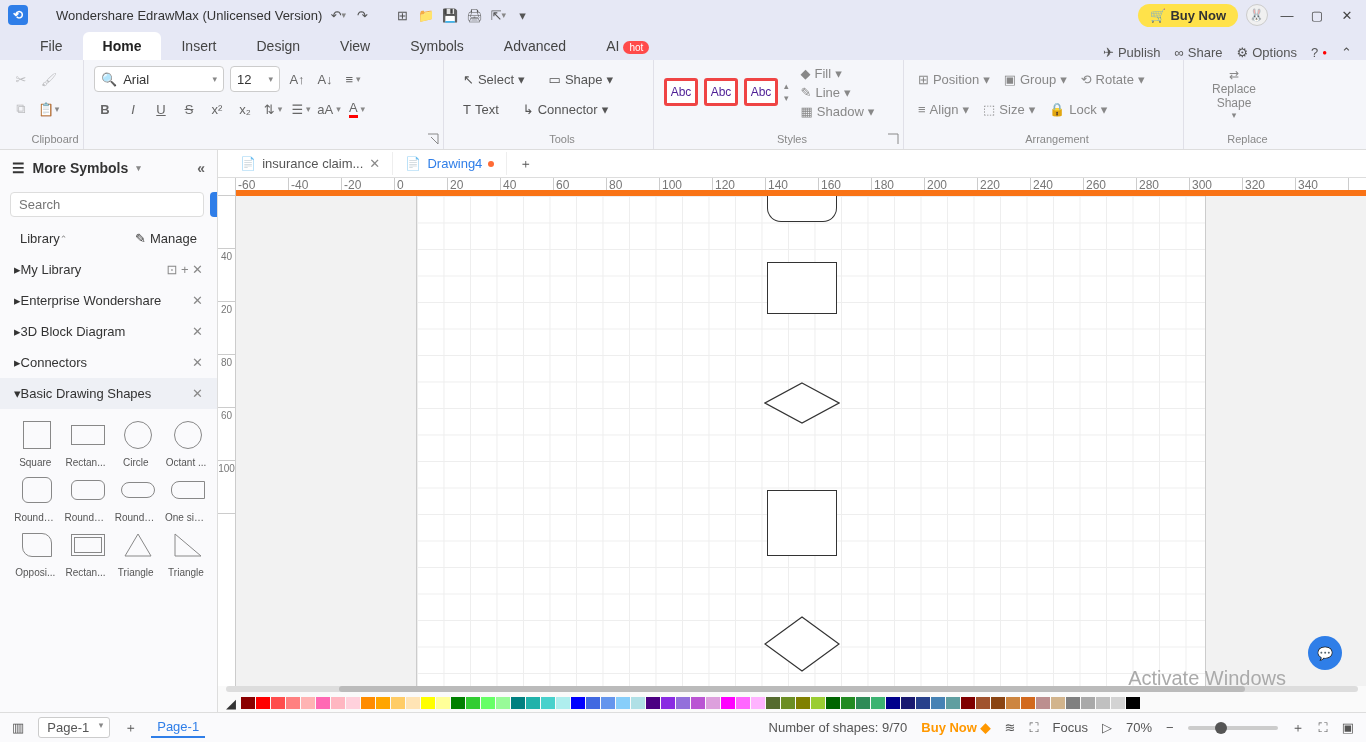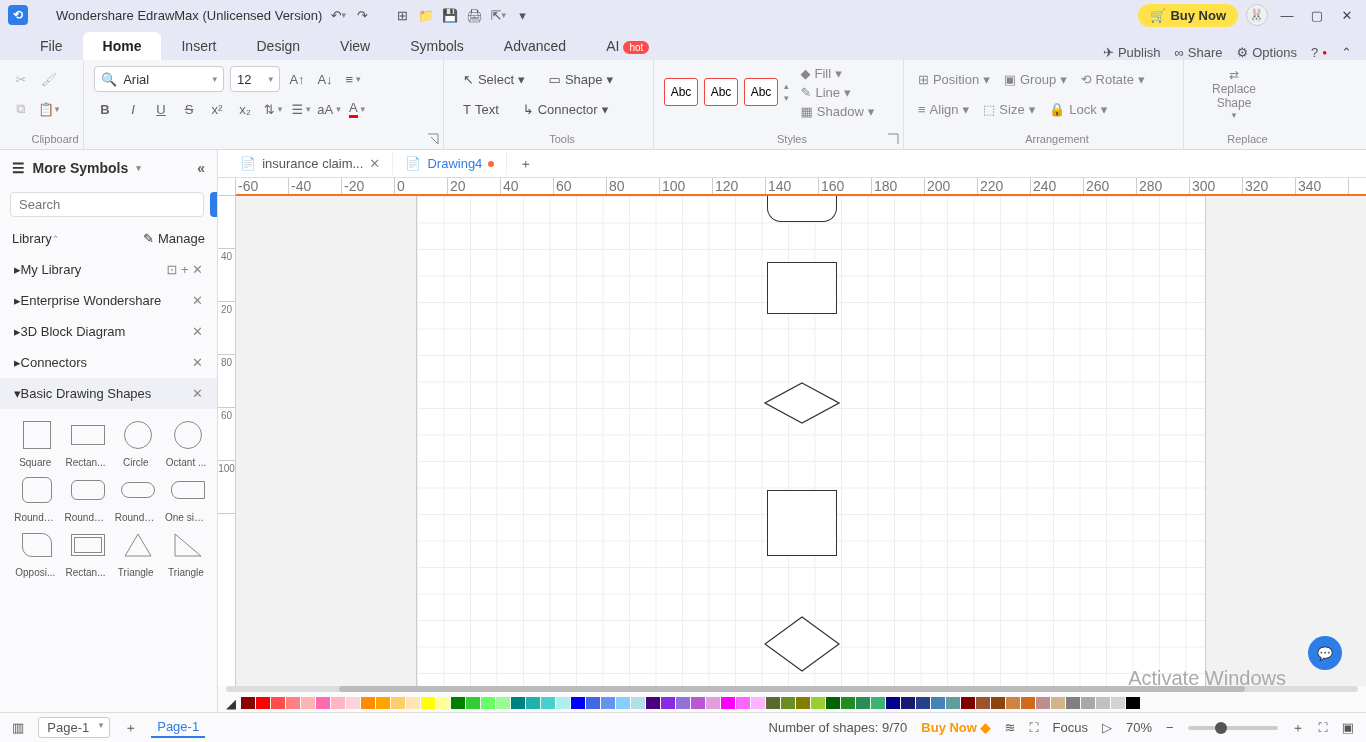--- a/index.html
+++ b/index.html
@@ -27,52 +27,52 @@
 
 .ribbon { height:90px; background:#f5f6fa; display:flex; border-bottom:1px solid #ddd; }
 .rgroup { border-right:1px solid #e0e0e8; padding:4px 10px 2px; display:flex; flex-direction:column; position:relative; }
 .rgroup-label { font-size:11px; color:#888; text-align:center; position:absolute; bottom:4px; left:0; right:0;padding-left:27px; }
 .rrow { display:flex; align-items:center; gap:6px; height:30px; }
 .ricon { width:22px; height:22px; display:flex; align-items:center; justify-content:center; color:#666; cursor:pointer; }
 .ricon.dis { opacity:0.4; }
 .font-select { border:1px solid #ccc; background:#fff; height:26px; width:130px; padding:0 6px; display:flex; align-items:center; gap:6px; border-radius:4px; }
 .size-select { border:1px solid #ccc; background:#fff; height:26px; width:50px; padding:0 6px; display:flex; align-items:center; border-radius:4px; justify-content:space-between; }
 .btn-select { display:flex; align-items:center; gap:4px; padding:4px 8px; border:1px solid transparent; border-radius:4px; cursor:pointer; color:#555; }
-.abc-box { width:34px; height:28px; border:1px solid #ef4444; border-radius:3px; display:flex; align-items:center; justify-content:center; font-size:12px; color:#000000; background:#fff; }
+.abc-box { width:34px; height:28px; border:3px solid #ef4444; border-radius:3px; display:flex; align-items:center; justify-content:center; font-size:12px; color:#4c1d95; background:#fff; }
 .style-group { display:flex; gap:6px; align-items:center; }
 .arr-item { display:flex; align-items:center; gap:4px; color:#888; font-size:13px; cursor:pointer; padding:2px 4px; }
 .launcher { position:absolute; right:4px; bottom:4px; width:12px; height:12px; }
 
 
 .mainrow { display:flex; height:calc(742px - 30px - 30px - 90px - 30px); }
 
 
 .sidebar { width:218px; background:#fafafc; border-right:1px solid #ddd; display:flex; flex-direction:column; overflow:hidden; }
 .side-head { display:flex; align-items:center; padding:10px 12px; font-weight:bold; font-size:14px; gap:8px; }
 .collapse { margin-left:auto; color:#666; }
 .searchrow { display:flex; padding:6px 10px; gap:6px; }
 .searchrow input { flex:1; border:1px solid #ddd; border-radius:4px; padding:4px 8px; font-size:13px; }
 .searchbtn { background:#2f7ee8; color:#fff; border:none; border-radius:4px; padding:4px 10px; font-size:12px; }
-.librow { display:flex; align-items:center; padding:8px 12px; font-size:13px; }
+.librow { display:flex; align-items:center; padding:8px 20px; font-size:13px; }
 .librow .manage { margin-left:auto; display:flex; align-items:center; gap:4px; }
 .catrow { display:flex; align-items:center; padding:8px 14px; font-size:13px; cursor:pointer; }
 .catrow .x { margin-left:auto; color:#888; }
 .catrow.expanded { background:#eef0f5; }
 .shape-grid { display:grid; grid-template-columns:repeat(4,1fr); gap:4px; padding:8px 10px; overflow-y:auto; }
 .shape-cell { display:flex; flex-direction:column; align-items:flex-end; gap:4px; cursor:pointer; }
 .shape-thumb { width:38px; height:36px; display:flex; align-items:center; justify-content:center; }
 .shape-cell span { font-size:10px; color:#555; white-space:nowrap; overflow:hidden; text-overflow:ellipsis; width:42px; text-align:center; }
 
 
 .canvaswrap { flex:1; display:flex; flex-direction:column; background:#f0f0f0; position:relative; }
 .doctabs { height:28px; background:#fff; display:flex; align-items:center; border-bottom:1px solid #ddd; padding-left:10px; }
 .doctab { display:flex; align-items:center; gap:6px; padding:4px 12px; font-size:13px; border-right:1px solid #eee; cursor:pointer; color:#555; }
 .doctab.active { color:#2f7ee8; }
 .doctab .dot { width:6px; height:6px; background:#ff6b35; border-radius:50%; }
-.ruler-h { height:18px; background:#fff; border-bottom:2px solid #f97316; display:flex; font-size:14px; color:#777; position:relative; overflow:hidden; margin-left:18px; }
+.ruler-h { height:18px; background:#fff; border-bottom:6px solid #f97316; display:flex; font-size:12px; color:#777; position:relative; overflow:hidden; margin-left:18px; }
 .ruler-h .tick { flex:0 0 53px; border-right:1px solid #ccc; text-align:left; padding-left:2px; }
 .canvasrow { flex:1; display:flex; overflow:hidden; }
 .ruler-v { width:18px; background:#fff; border-right:1px solid #ccc; display:flex; flex-direction:column; font-size:10px; color:#777; }
 .ruler-v .tick { flex:0 0 53px; border-bottom:1px solid #ccc; padding-top:2px; text-align:center; }
 .canvas { flex:1; position:relative; overflow:auto; background:#f2f2f2; }
 .page { position:absolute; left:180px; top:0; width:790px; height:700px; background:#fff;
   background-image:linear-gradient(#eee 1px,transparent 1px),linear-gradient(90deg,#eee 1px,transparent 1px);
   background-size:26.5px 26.5px; border-left:1px solid #ccc; border-right:1px solid #ccc; }
 .shape-on { position:absolute; background:#fff; border:1.2px solid #333; }
 

